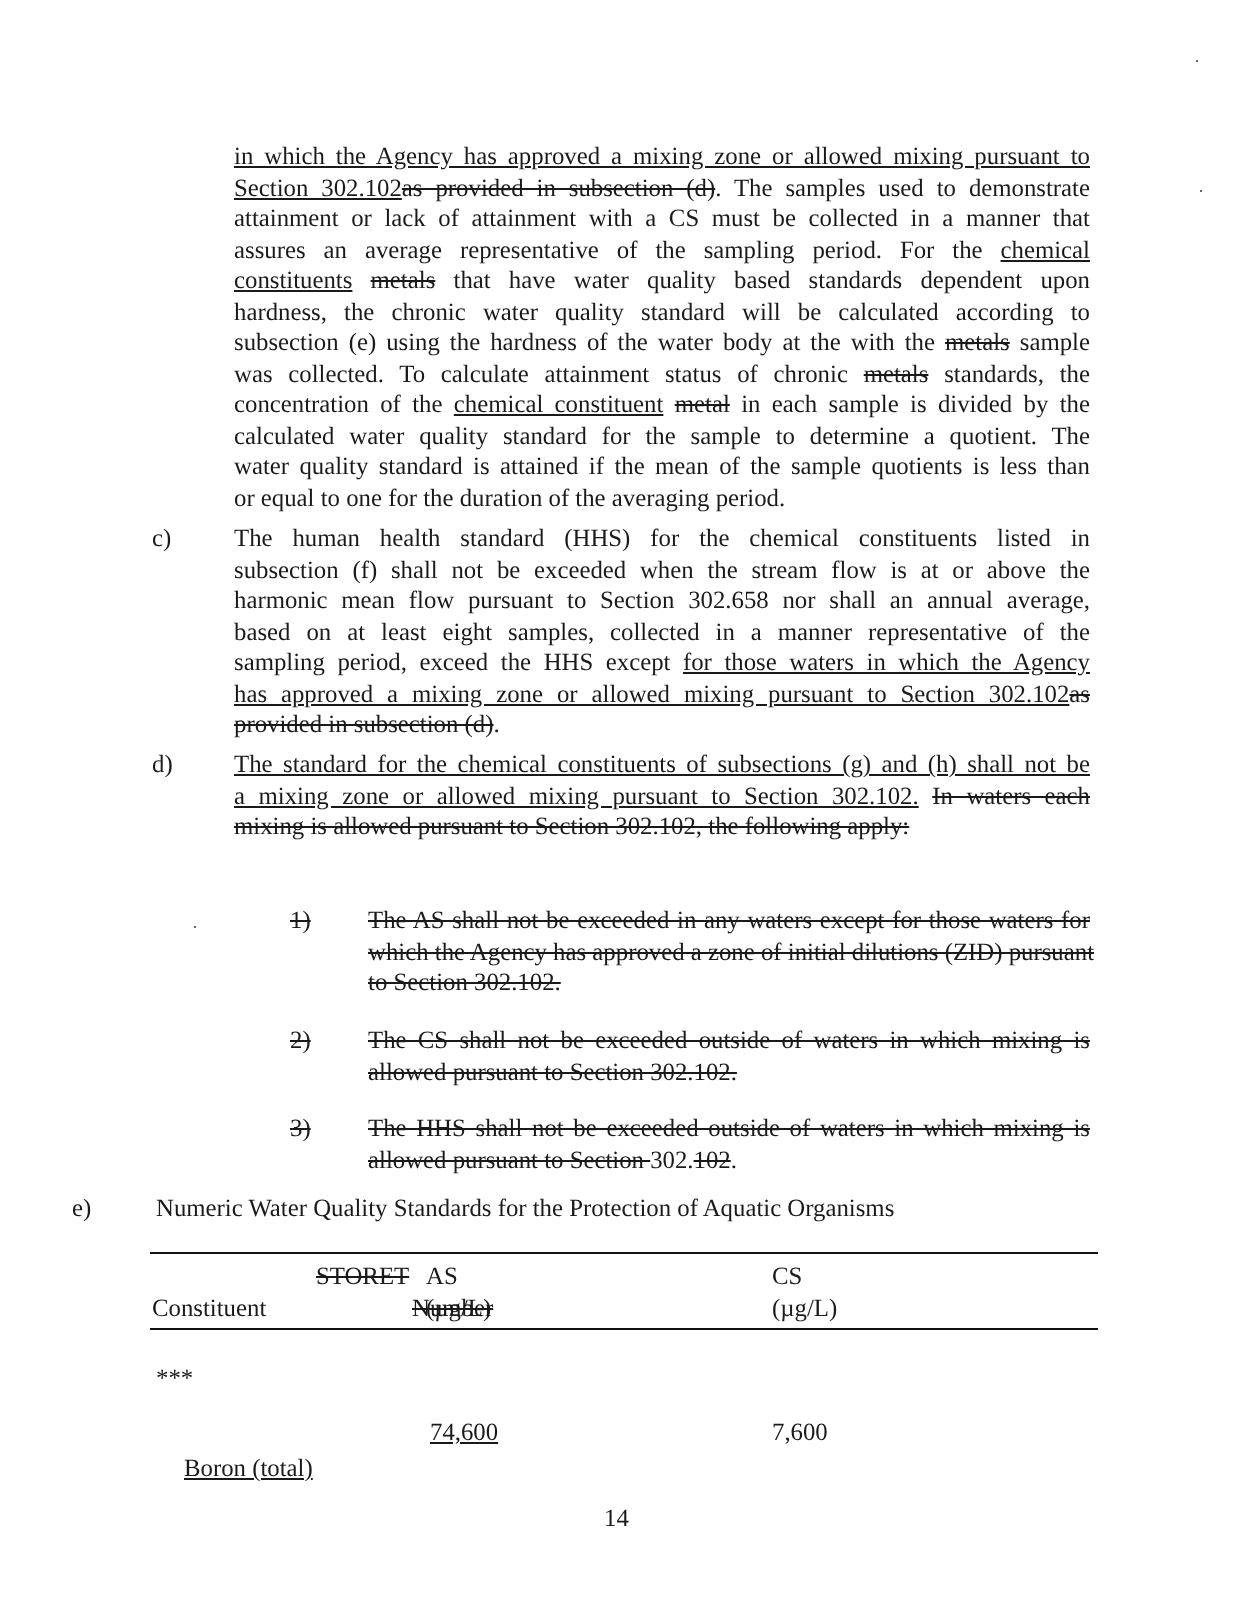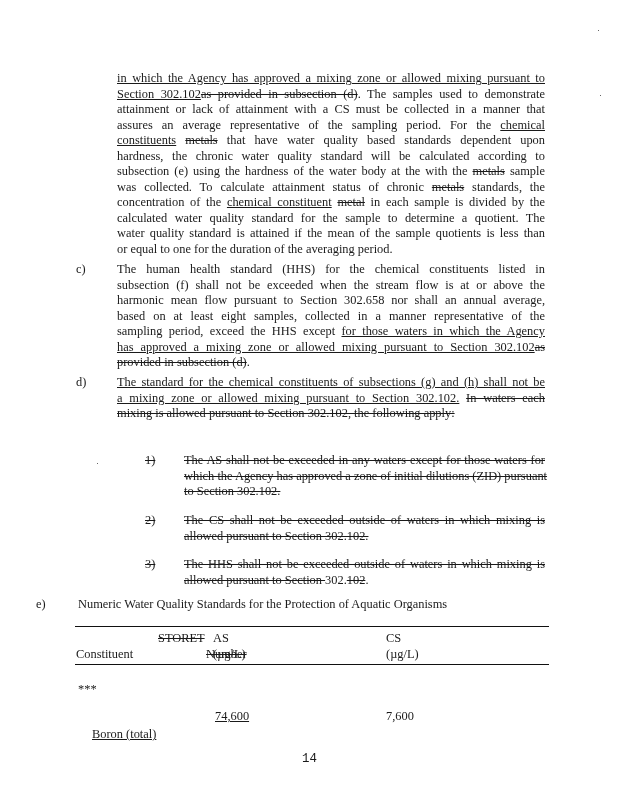--- a/index.html
+++ b/index.html
@@ -86,18 +86,18 @@
 <div class="rule" style="top:664px;"></div>
 
 <div class="label" style="left:78px; top:682px;">***</div>
 
 <div>
   <div class="label u" style="left:92px; top:707px;margin-top:20px;">Boron (total)</div>
   <div class="label u" style="left:215px; top:709px;">74,600</div>
   <div class="label" style="left:386px; top:709px;">7,600</div>
 </div>
 
-<div class="label" style="left:302px; top:752px;font-family:Liberation Mono, monospace;">14</div>
+<div class="label" style="left:302px; top:752px;">14</div>
 
 <div class="dot" style="left:598px; top:30px;"></div>
 <div class="dot" style="left:600px; top:95px;"></div>
 <div class="dot" style="left:97px; top:463px;"></div>
 <div class="dot" style="left:456px; top:350px;"></div>
 
 </body></html>

